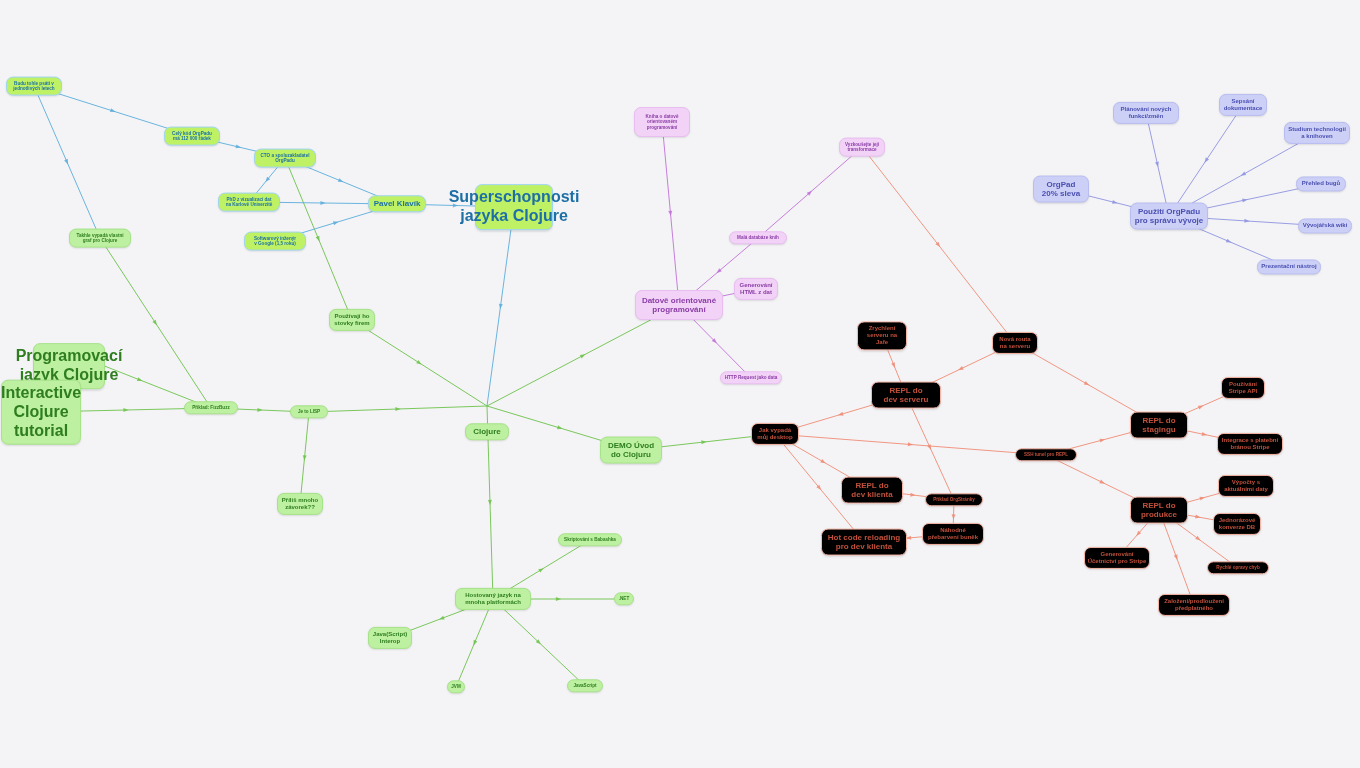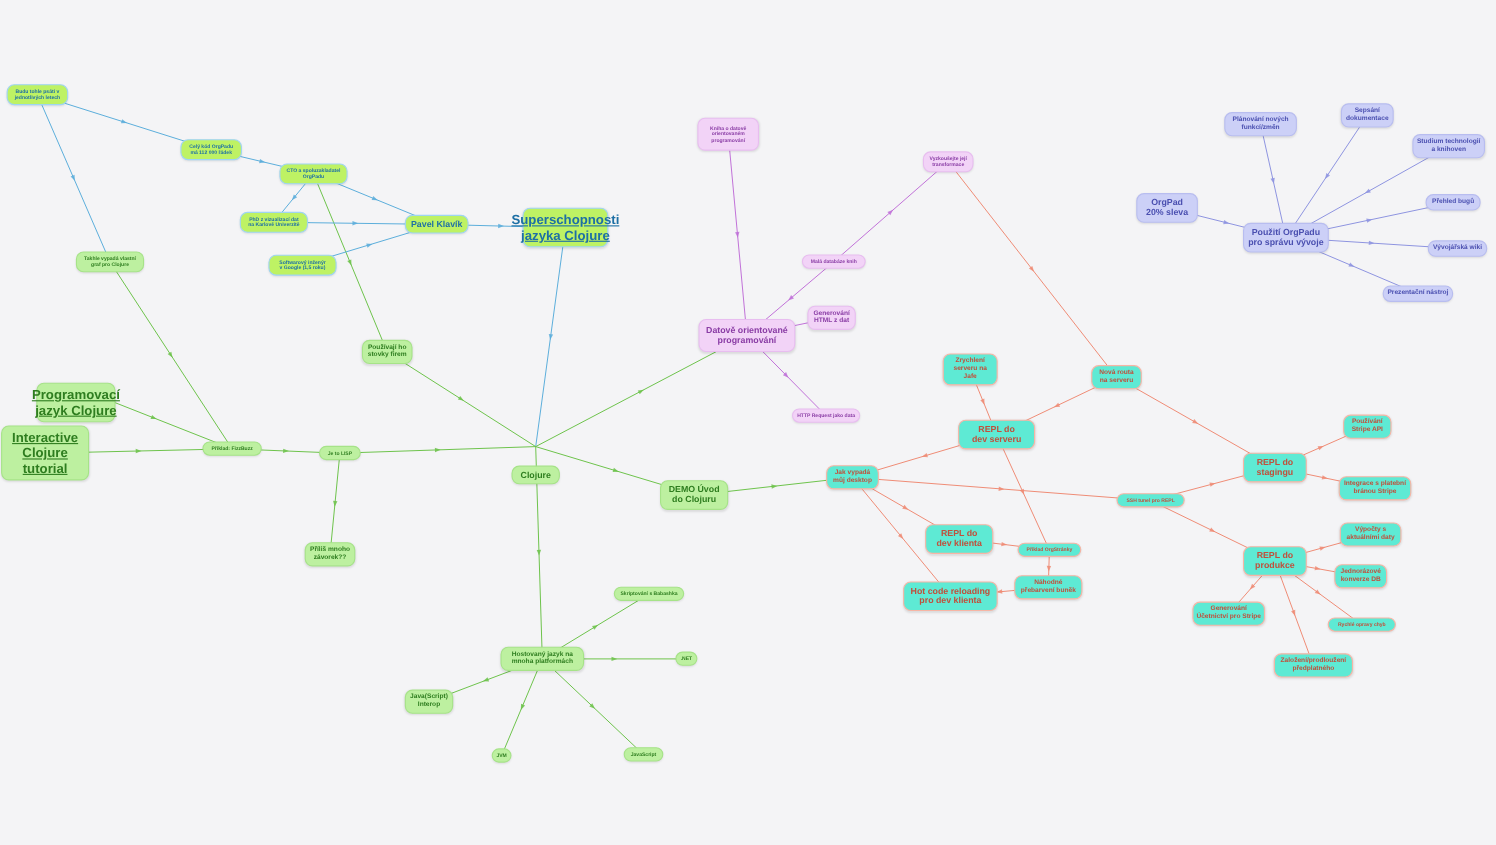--- a/index.html
+++ b/index.html
@@ -21,26 +21,26 @@
     font-weight:bold;
     white-space:pre-line;
     padding:3px 2px;
     transform:translate(-50%,-50%);
     box-shadow:0 1px 2px rgba(0,0,0,.10);
   }
   
   .c-green   {background:#bdf0a0;color:#2e7d1f;border:1px solid #a6e388;}
   .c-blue    {background:#bef264;color:#1d6fa5;border:1px solid #9fd5f2;}
   .c-purple  {background:#f2d3f7;color:#8a3da5;border:1px solid #e8bdf0;}
-  .c-red     {background:#5eead4;color:#c0503c;border:1px solid #f7b5a5;}
+  .c-red     {background:#000000;color:#c0503c;border:1px solid #f7b5a5;}
   .c-violet  {background:#ccd0f7;color:#4a4fb0;border:1px solid #b8bdf0;}
   .sz-xs{font-size:4.6px;}
   .sz-s {font-size:6px;}
   .sz-m {font-size:8px;}
-  .sz-l {font-size:12px;text-decoration:underline;}
+  .sz-l {font-size:16px;}
 </style>
 </head>
 <body>
 
 <div id="canvas">
   <svg class="edges" id="edge-layer">
       <line x1="34" y1="86" x2="192" y2="136" stroke="#5aaddb" stroke-width="0.9"></line>
       <polygon points="-2.6,-2 2.6,0 -2.6,2" fill="#5aaddb" opacity="0.85" transform="translate(113,111) rotate(17.560272051800695)"></polygon>
       <line x1="34" y1="86" x2="100" y2="238" stroke="#5aaddb" stroke-width="0.9"></line>
       <polygon points="-2.6,-2 2.6,0 -2.6,2" fill="#5aaddb" opacity="0.85" transform="translate(67,162) rotate(66.52900688183912)"></polygon>

